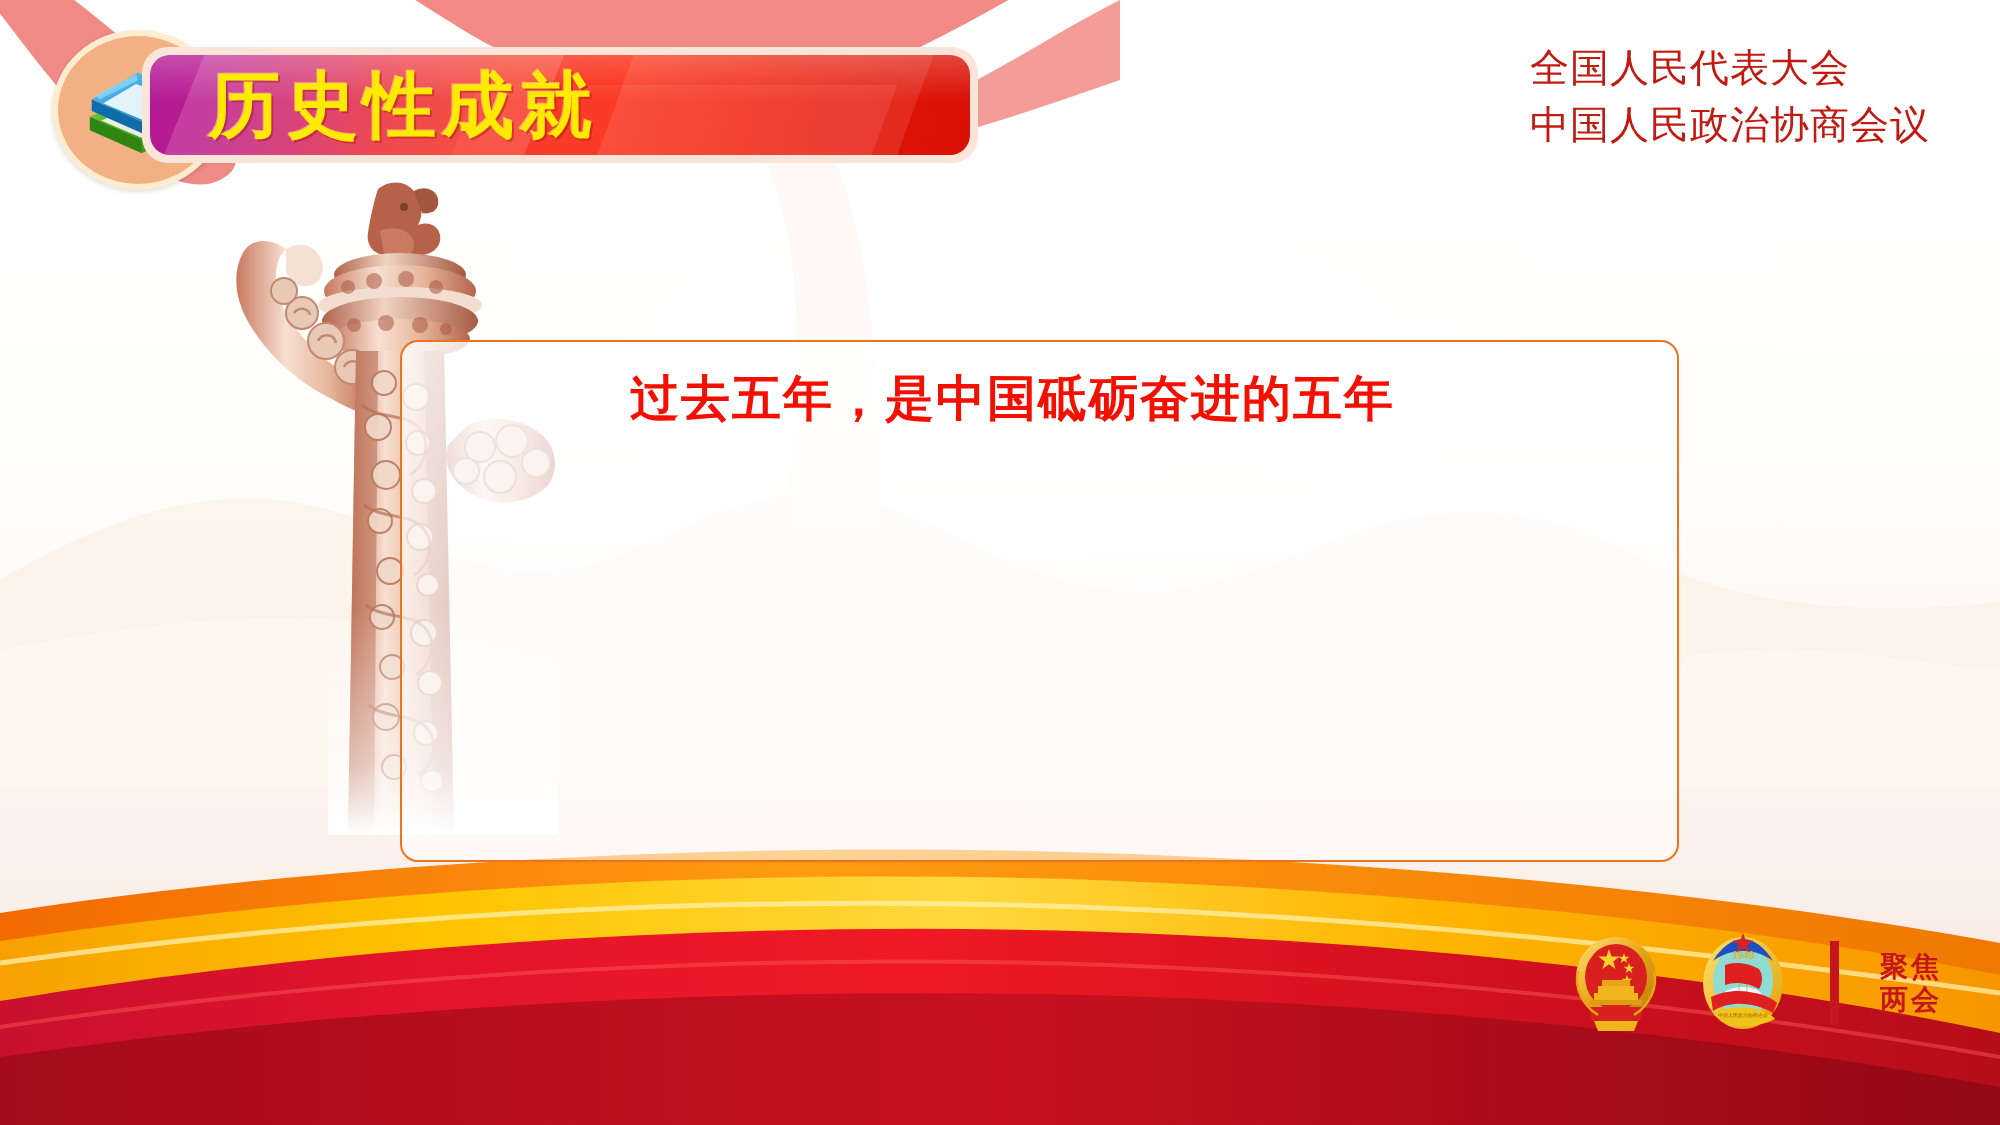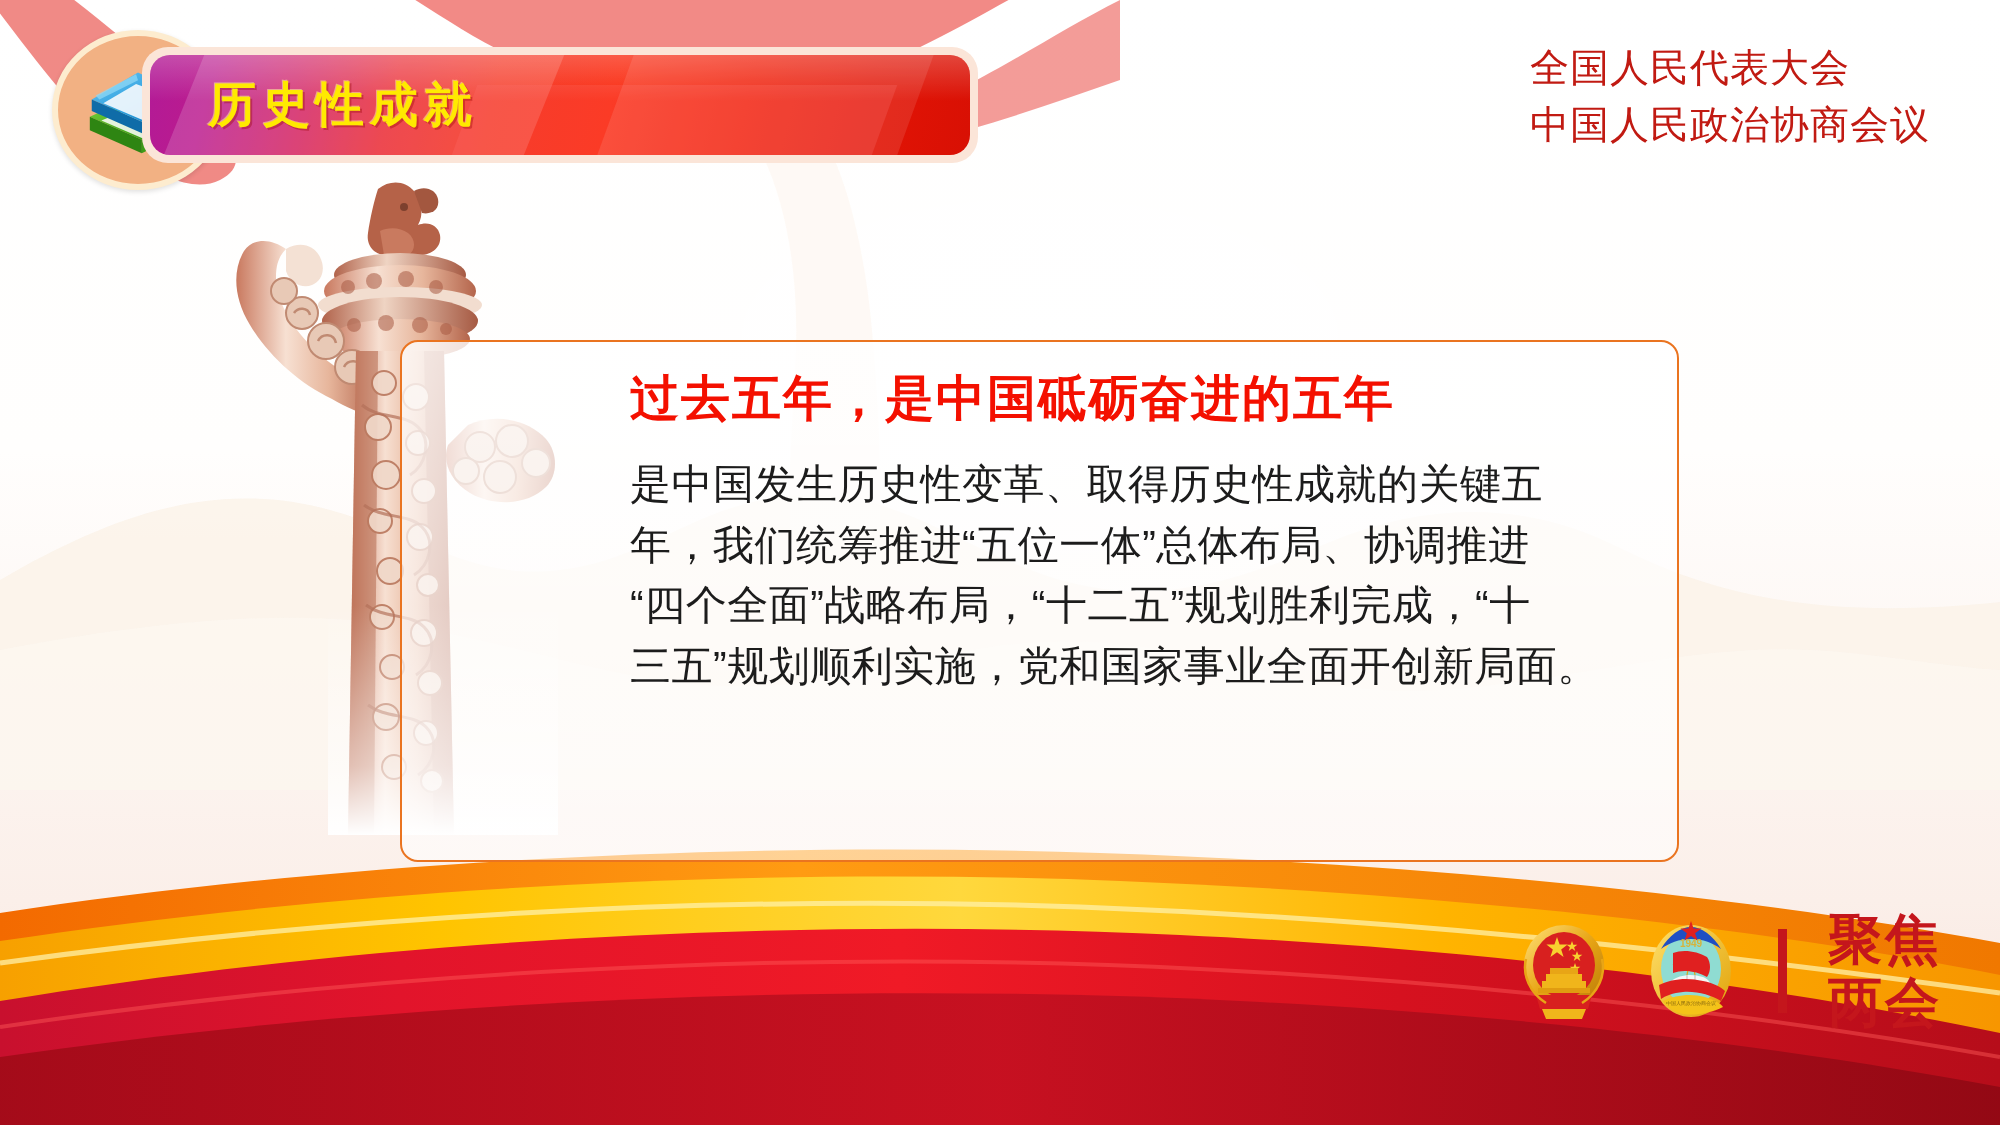--- a/index.html
+++ b/index.html
@@ -98,21 +98,21 @@
     position: absolute;
     right: 60px; top: -20px;
     width: 300px; height: 170px;
     background: rgba(255,255,255,0.10);
     transform: skewX(-20deg);
   }
   .banner-title {
     position: absolute;
     left: 58px; top: 50%;
     transform: translateY(-50%);
-    font-size: 48px;
+    font-size: 72px;
     font-weight: 700;
     letter-spacing: 6px;
     color: #ffea00;
     line-height: 1;
     white-space: nowrap;
     text-shadow:
        2px 2px 0 rgba(150,0,0,0.35),
       -1px -1px 0 rgba(255,255,160,0.5);
   }
 
@@ -200,21 +200,21 @@
   }
   .emblem { width: 96px; height: 104px; display: block; }
   .logo-divider {
     width: 9px;
     height: 84px;
     background: #c4161c;
     margin: 0 10px 0 8px;
   }
   .logo-words {
     color: #c4161c;
-    font-size: 54px;
+    font-size: 28px;
     font-weight: 700;
     line-height: 1.18;
     letter-spacing: 3px;
   }
   .logo-words div { white-space: nowrap; }
 </style>
 </head>
 <body>
 
 <div id="slide">
@@ -435,26 +435,20 @@
 
   <div class="org-text">
     <div>全国人民代表大会</div>
     <div>中国人民政治协商会议</div>
   </div>
 
   <div class="content-box"></div>
 
   <div class="content-inner">
     <div class="content-heading">过去五年，是中国砥砺奋进的五年</div>
-    <div class="content-body">
-      <p>是中国发生历史性变革、取得历史性成就的关键五</p>
-      <p>年，我们统筹推进“五位一体”总体布局、协调推进</p>
-      <p>“四个全面”战略布局，“十二五”规划胜利完成，“十</p>
-      <p>三五”规划顺利实施，党和国家事业全面开创新局面。</p>
-    </div>
   </div>
 
   <div class="logo-lockup">
 
     <svg class="emblem" viewBox="0 0 96 104">
       <defs>
         <linearGradient id="goldG" x1="0" y1="0" x2="1" y2="1">
           <stop offset="0%" stop-color="#ffe27a"></stop>
           <stop offset="50%" stop-color="#e8a516"></stop>
           <stop offset="100%" stop-color="#b97a06"></stop>

